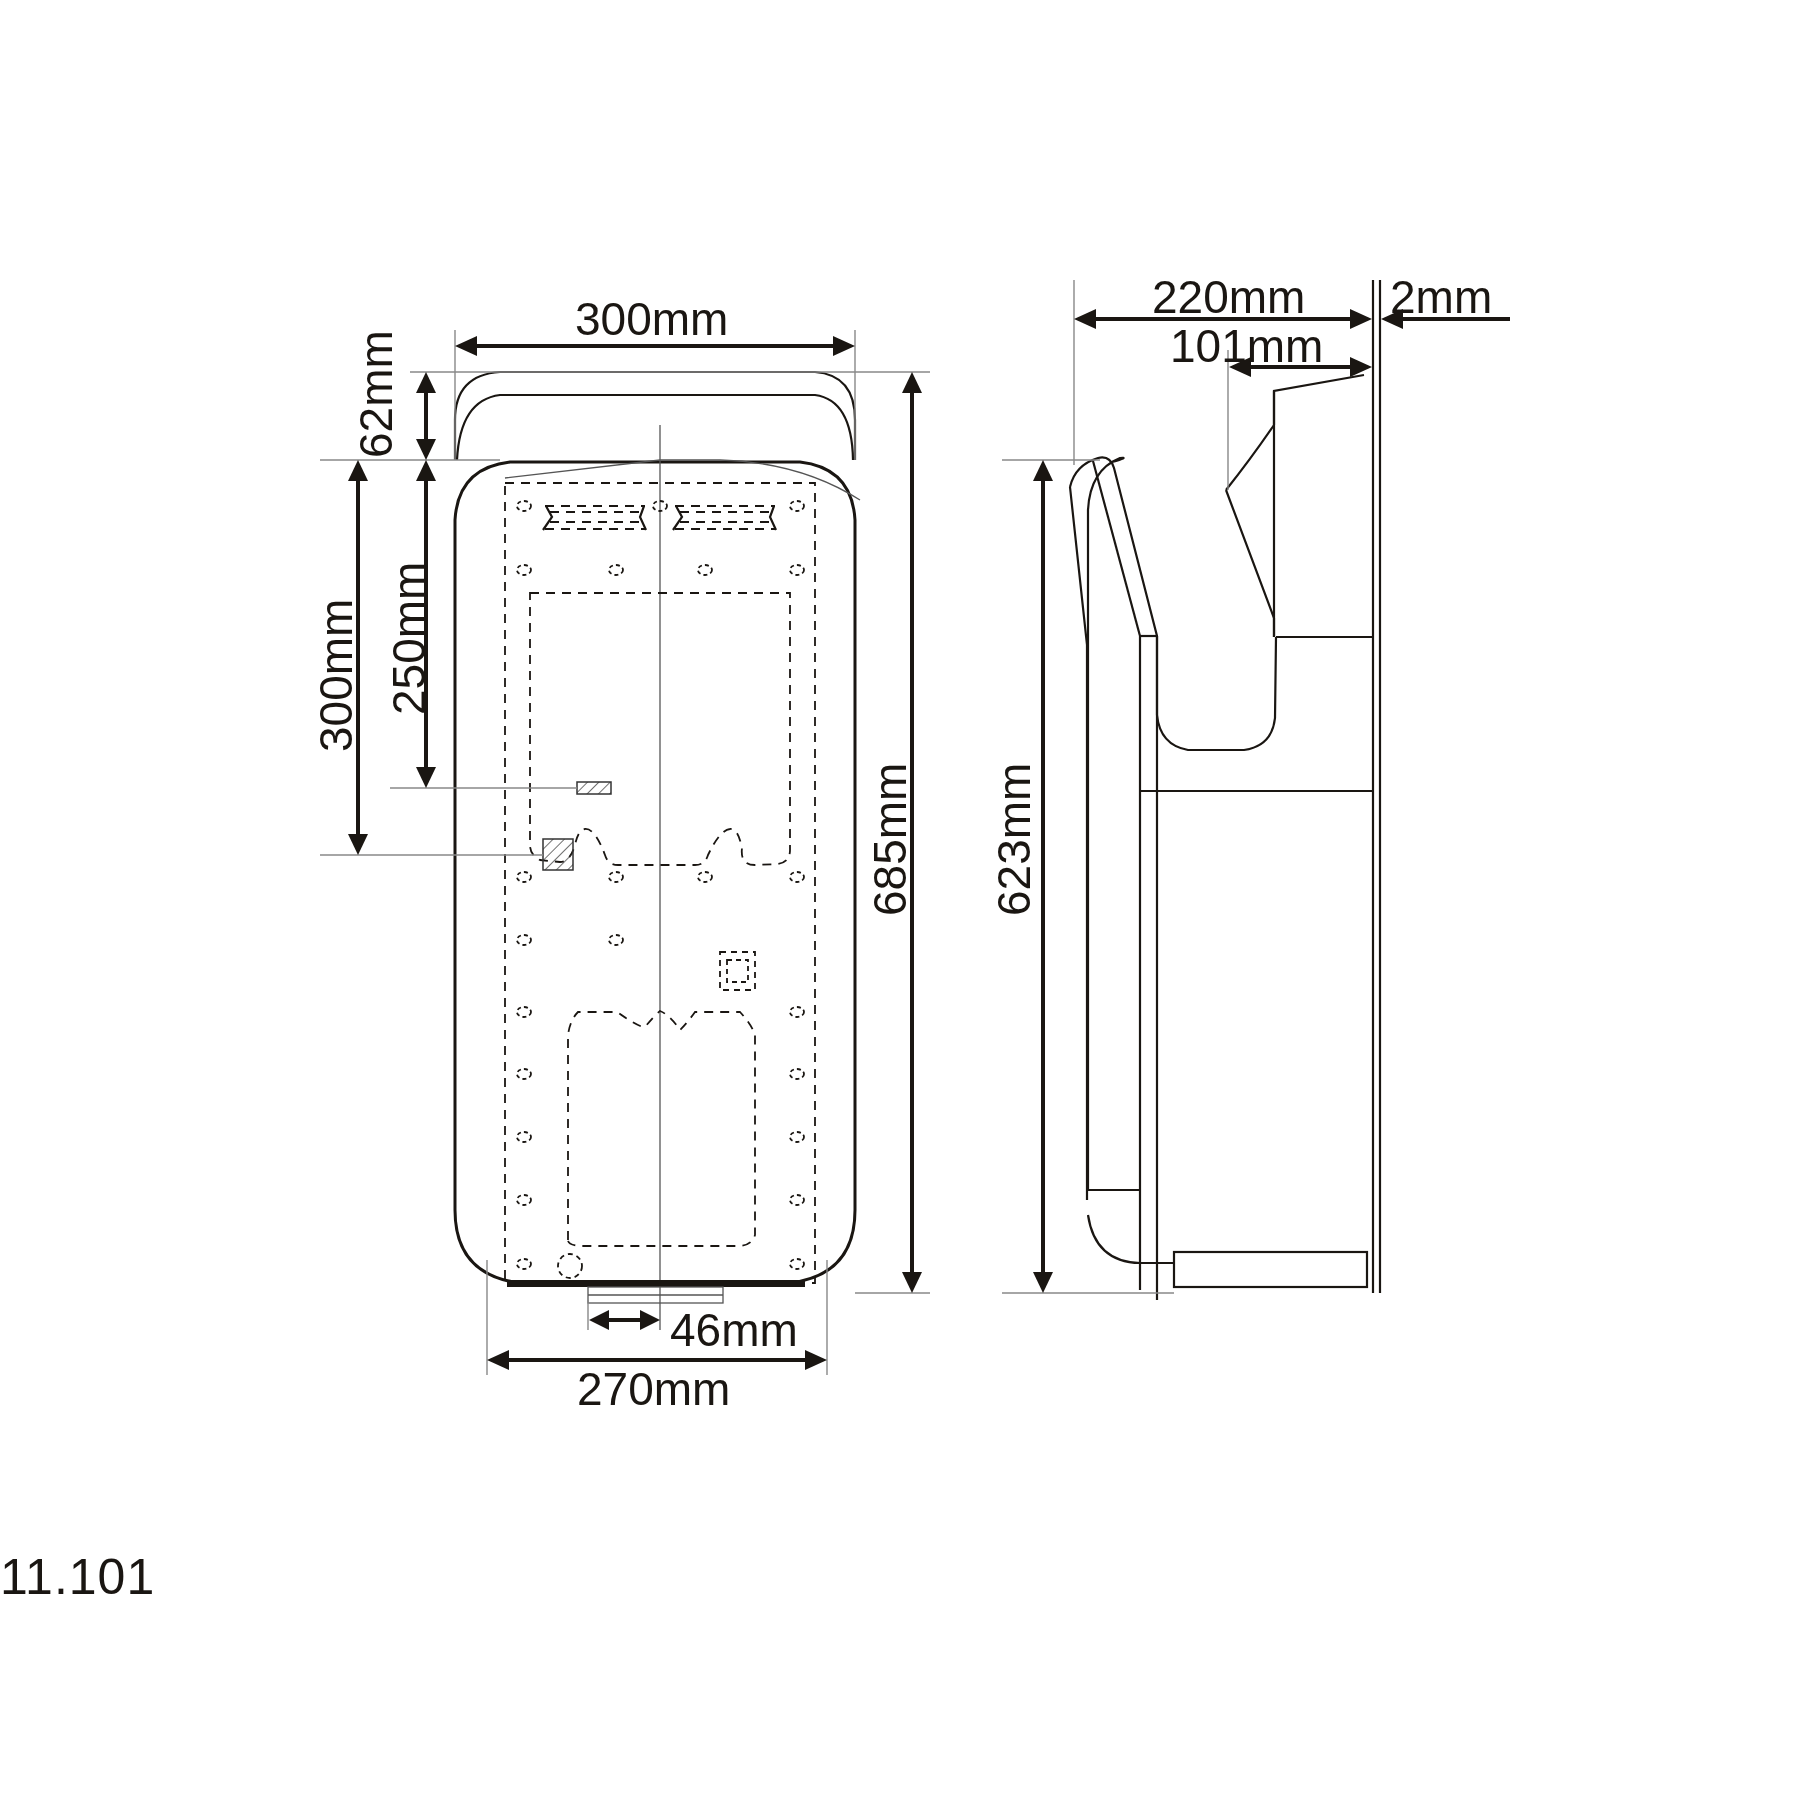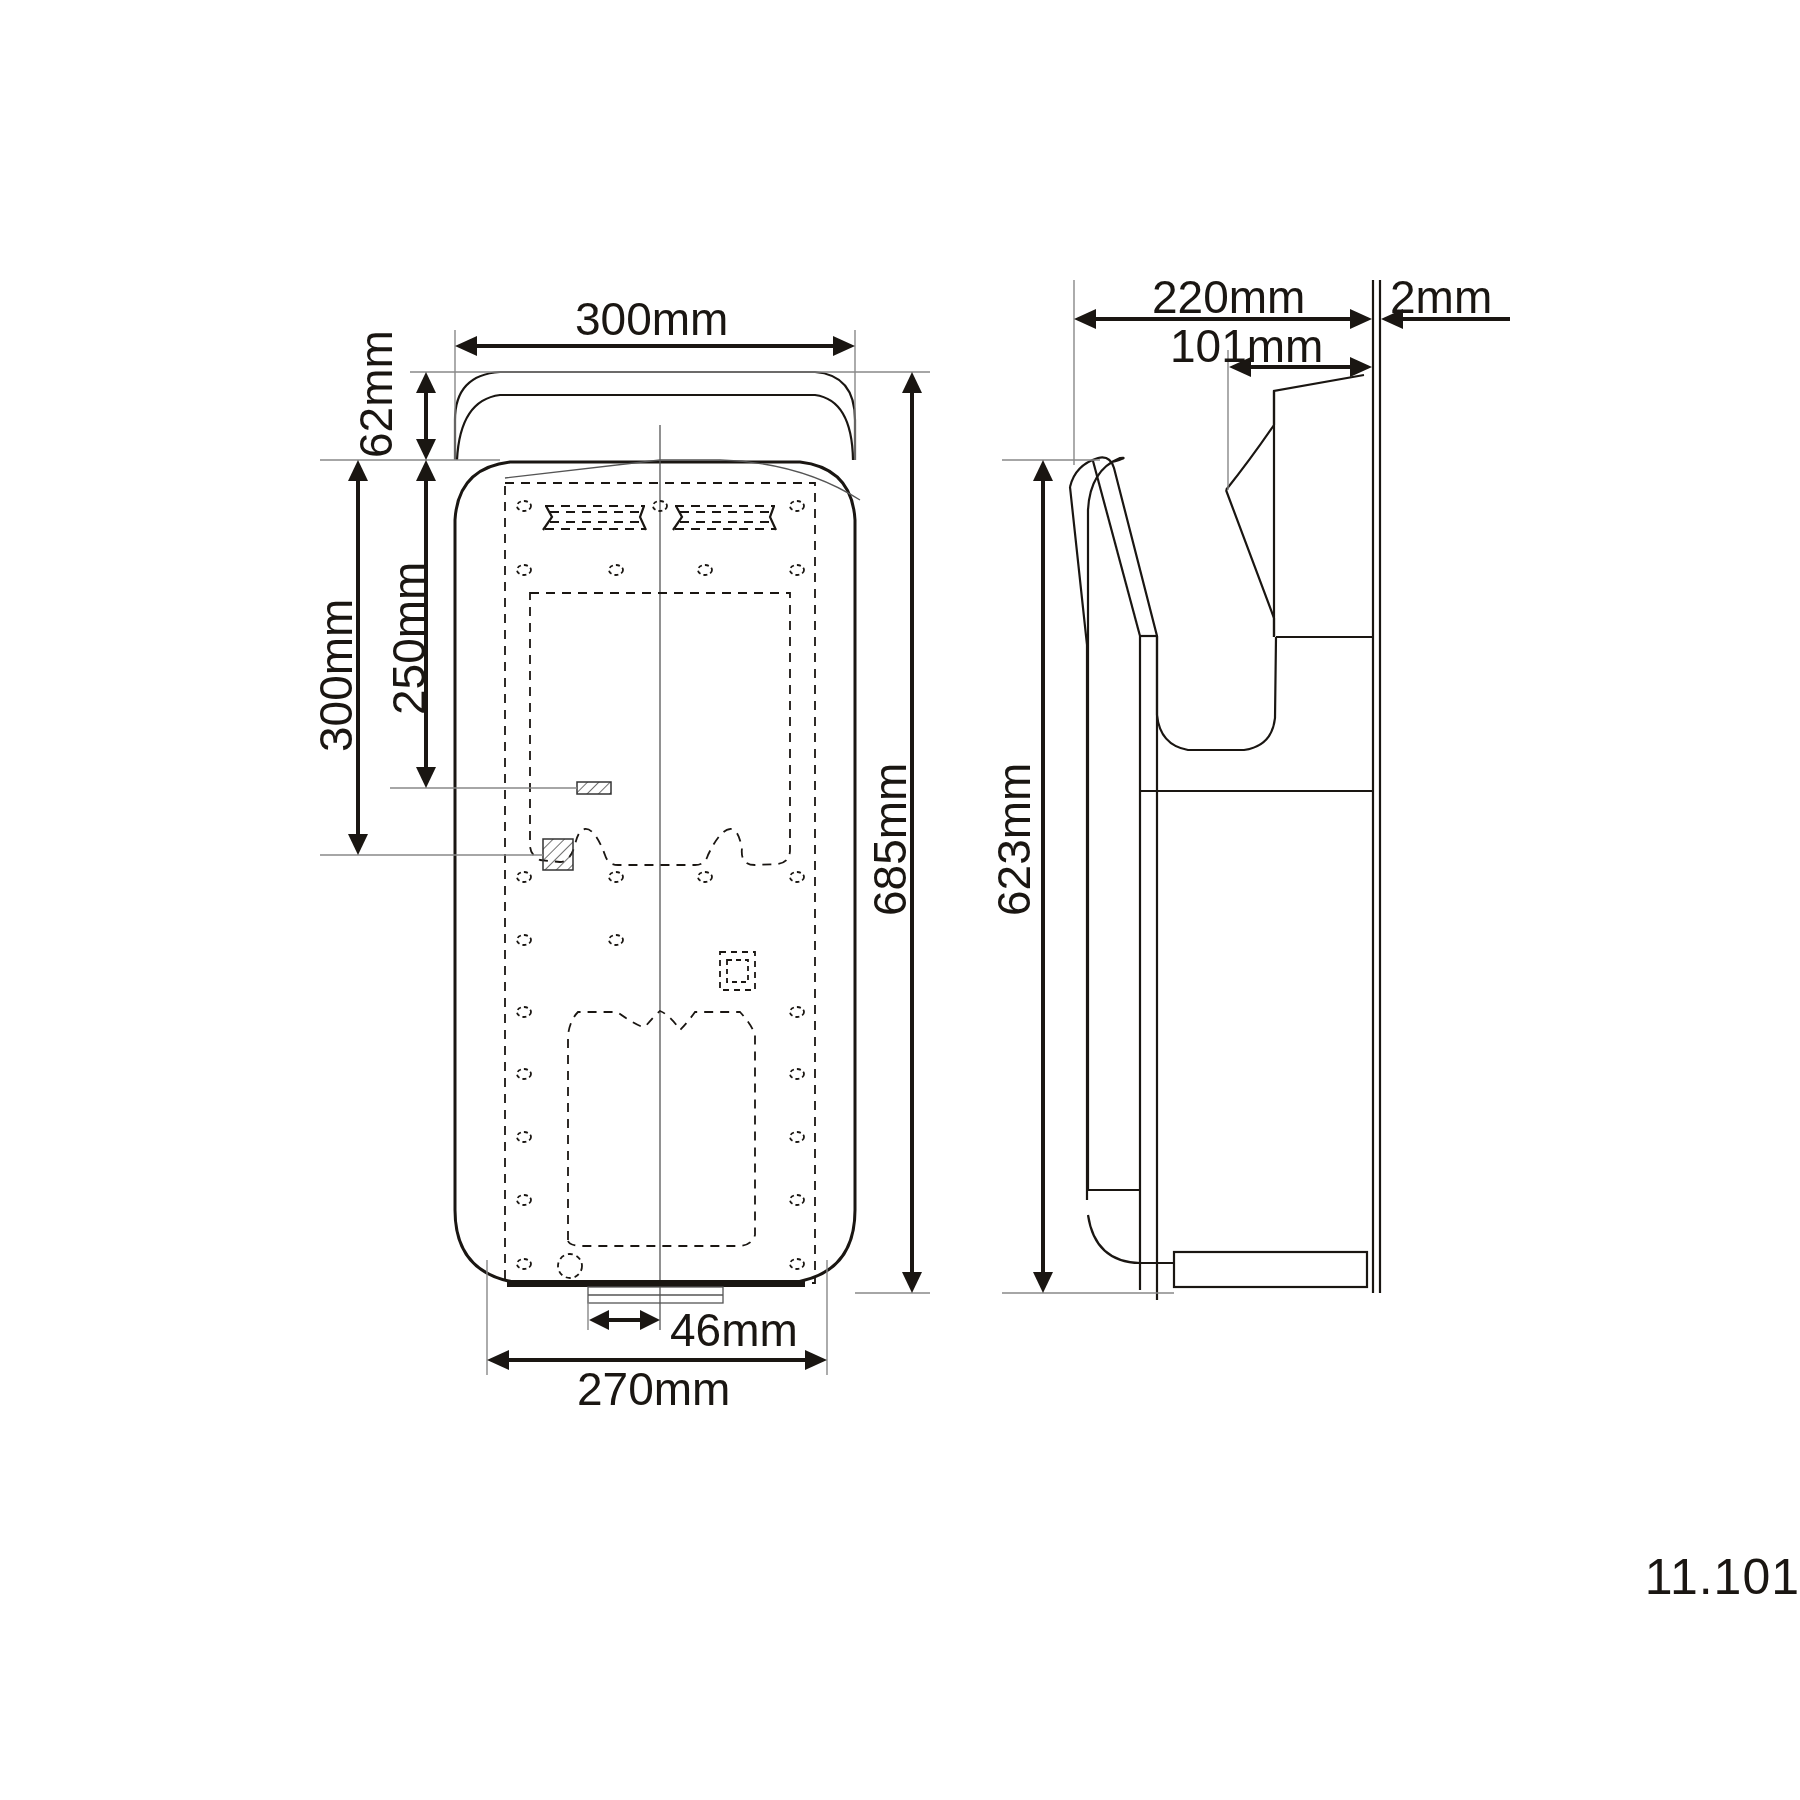--- a/index.html
+++ b/index.html
@@ -1,19 +1,19 @@
 <!DOCTYPE html>
 <html><head>
 <meta charset="utf-8">
 <style>
   html, body { margin: 0; padding: 0; background: #ffffff; }
   body { width: 1800px; height: 1800px; position: relative; overflow: hidden; font-family: "Liberation Sans", sans-serif; }
   svg { position: absolute; left: 0; top: 0; }
   .dimtext { font-family: "Liberation Sans", sans-serif; font-size: 46px; fill: #1a1612; }
-  .caption { position: absolute; left: 0; width: 1800px; top: 1548px; text-align: right; font-family: "Liberation Sans", sans-serif; font-size: 50px; color: #1a1612; letter-spacing: 1px; }
+  .caption { position: absolute; left: 0; width: 1800px; top: 1548px; text-align: left; font-family: "Liberation Sans", sans-serif; font-size: 50px; color: #1a1612; letter-spacing: 1px; }
   .out { fill: none; stroke: #1a1612; stroke-width: 2.2; }
   .outthick { fill: none; stroke: #1a1612; stroke-width: 3; }
   .thin { fill: none; stroke: #555; stroke-width: 1.3; }
   .ext { fill: none; stroke: #888; stroke-width: 1.4; }
   .dash { fill: none; stroke: #1a1612; stroke-width: 1.8; stroke-dasharray: 9 7; }
   .dimline { stroke: #1a1612; stroke-width: 4; fill: none; }
   .arrow { fill: #1a1612; }
   .hatch { fill: url(#hatch); stroke: #333; stroke-width: 1.5; }
 </style>
 </head>

